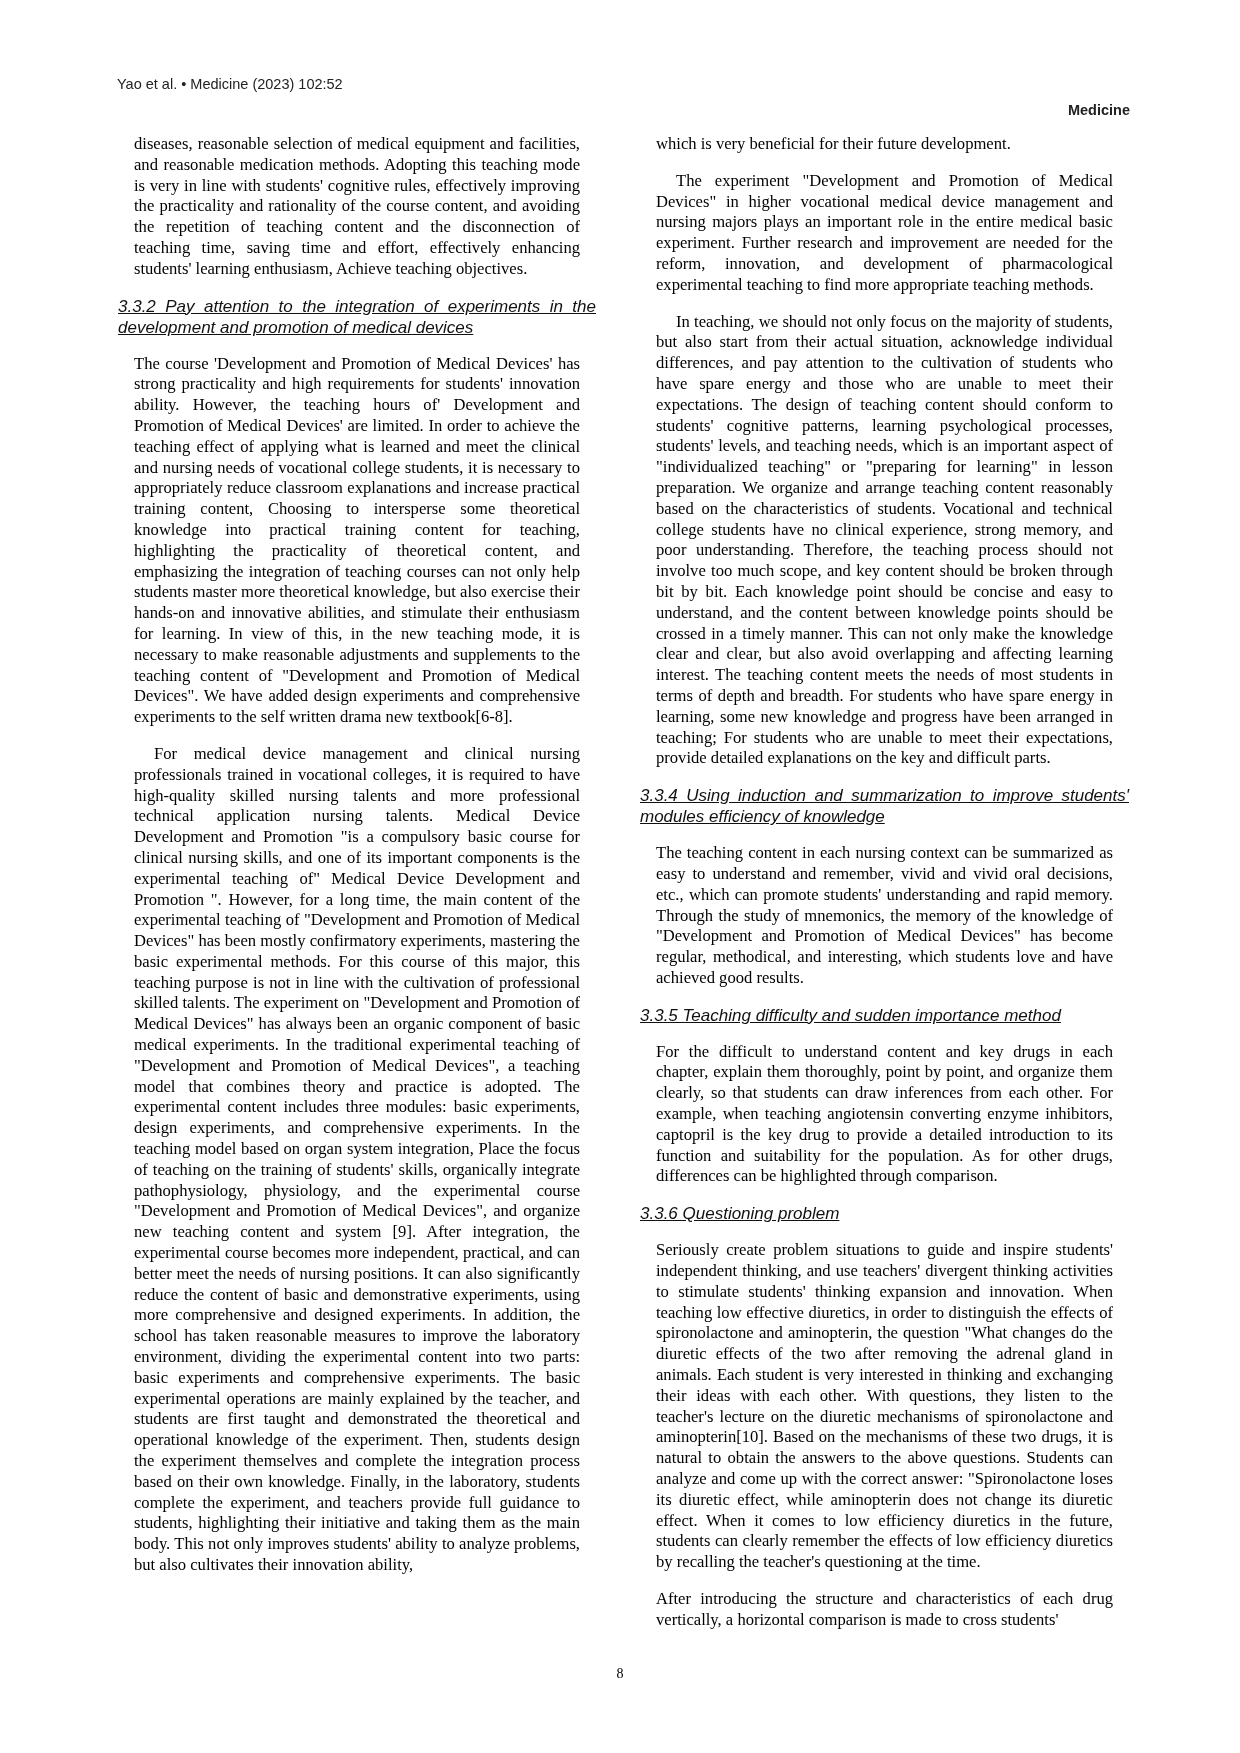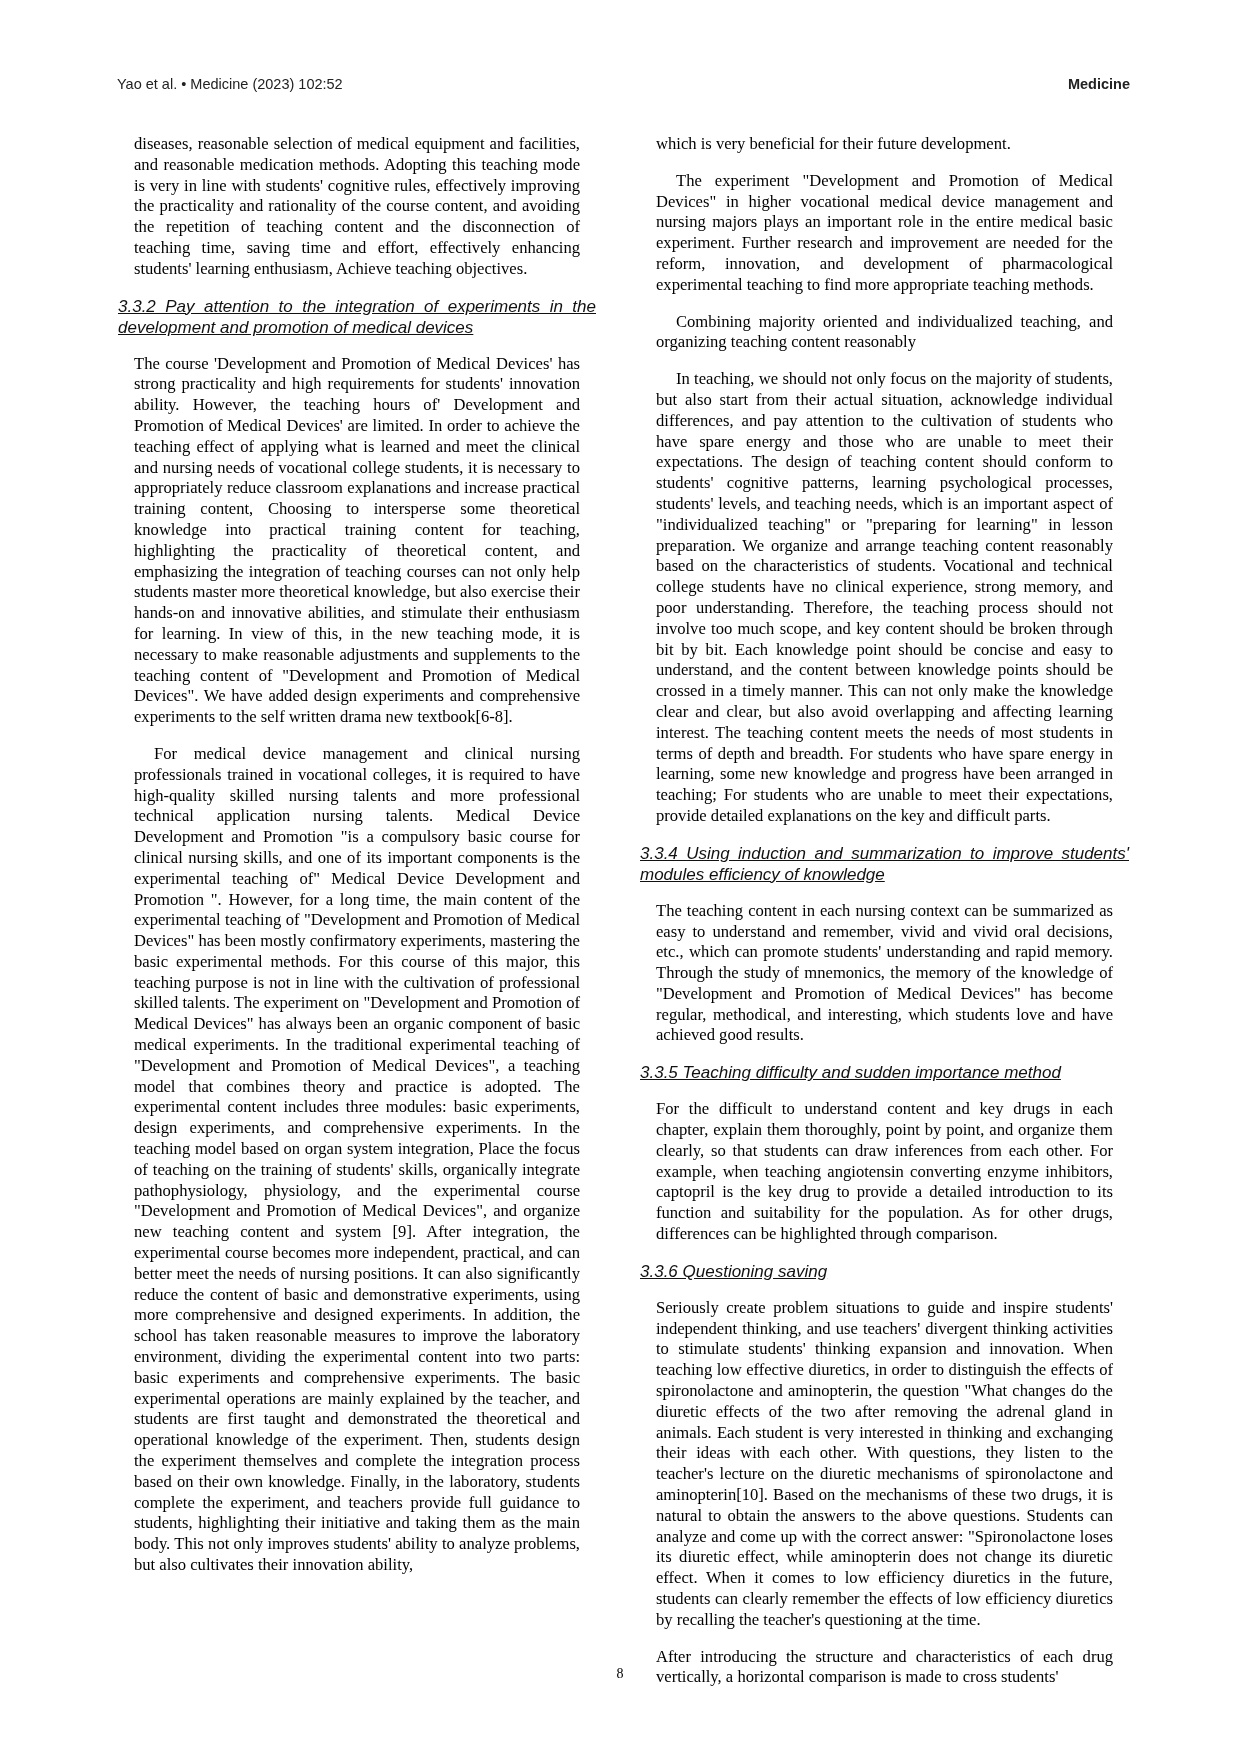--- a/index.html
+++ b/index.html
@@ -2,21 +2,21 @@
 <html><head>
 <meta charset="utf-8">
 <style>
   html, body { margin: 0; padding: 0; background: #ffffff; }
   body { width: 1240px; height: 1753px; position: relative; overflow: hidden; }
   .header {
     position: absolute; top: 76px; left: 117px; right: 110px;
     font-family: "Liberation Sans", sans-serif; font-size: 14.5px; color: #222;
     display: flex; justify-content: space-between;
   }
-  .header .journal { font-weight: bold; }
+  .header .journal { font-weight: bold; margin-top: 26px; }
   .col {
     position: absolute; top: 118px; width: 478px;
     font-family: "Liberation Serif", serif; font-size: 16.6px; line-height: 20.8px;
     color: #000; text-align: justify;
   }
   .col.left { left: 118px; }
   .col.right { left: 640px; width: 489px; }
   .col p { margin: 16px; }
   .col p.indent { text-indent: 20px; }
   .col h3 {
@@ -40,24 +40,23 @@
 <div class="col left">
   <p>diseases, reasonable selection of medical equipment and facilities, and reasonable medication methods. Adopting this teaching mode is very in line with students' cognitive rules, effectively improving the practicality and rationality of the course content, and avoiding the repetition of teaching content and the disconnection of teaching time, saving time and effort, effectively enhancing students' learning enthusiasm, Achieve teaching objectives.</p>
   <h3>3.3.2 Pay attention to the integration of experiments in the development and promotion of medical devices</h3>
   <p>The course 'Development and Promotion of Medical Devices' has strong practicality and high requirements for students' innovation ability. However, the teaching hours of' Development and Promotion of Medical Devices' are limited. In order to achieve the teaching effect of applying what is learned and meet the clinical and nursing needs of vocational college students, it is necessary to appropriately reduce classroom explanations and increase practical training content, Choosing to intersperse some theoretical knowledge into practical training content for teaching, highlighting the practicality of theoretical content, and emphasizing the integration of teaching courses can not only help students master more theoretical knowledge, but also exercise their hands-on and innovative abilities, and stimulate their enthusiasm for learning. In view of this, in the new teaching mode, it is necessary to make reasonable adjustments and supplements to the teaching content of "Development and Promotion of Medical Devices". We have added design experiments and comprehensive experiments to the self written drama new textbook[6-8].</p>
   <p class="indent">For medical device management and clinical nursing professionals trained in vocational colleges, it is required to have high-quality skilled nursing talents and more professional technical application nursing talents. Medical Device Development and Promotion "is a compulsory basic course for clinical nursing skills, and one of its important components is the experimental teaching of" Medical Device Development and Promotion ". However, for a long time, the main content of the experimental teaching of "Development and Promotion of Medical Devices" has been mostly confirmatory experiments, mastering the basic experimental methods. For this course of this major, this teaching purpose is not in line with the cultivation of professional skilled talents. The experiment on "Development and Promotion of Medical Devices" has always been an organic component of basic medical experiments. In the traditional experimental teaching of "Development and Promotion of Medical Devices", a teaching model that combines theory and practice is adopted. The experimental content includes three modules: basic experiments, design experiments, and comprehensive experiments. In the teaching model based on organ system integration, Place the focus of teaching on the training of students' skills, organically integrate pathophysiology, physiology, and the experimental course "Development and Promotion of Medical Devices", and organize new teaching content and system [9]. After integration, the experimental course becomes more independent, practical, and can better meet the needs of nursing positions. It can also significantly reduce the content of basic and demonstrative experiments, using more comprehensive and designed experiments. In addition, the school has taken reasonable measures to improve the laboratory environment, dividing the experimental content into two parts: basic experiments and comprehensive experiments. The basic experimental operations are mainly explained by the teacher, and students are first taught and demonstrated the theoretical and operational knowledge of the experiment. Then, students design the experiment themselves and complete the integration process based on their own knowledge. Finally, in the laboratory, students complete the experiment, and teachers provide full guidance to students, highlighting their initiative and taking them as the main body. This not only improves students' ability to analyze problems, but also cultivates their innovation ability,</p>
 </div>
 
 <div class="col right">
   <p>which is very beneficial for their future development.</p>
   <p class="indent">The experiment "Development and Promotion of Medical Devices" in higher vocational medical device management and nursing majors plays an important role in the entire medical basic experiment. Further research and improvement are needed for the reform, innovation, and development of pharmacological experimental teaching to find more appropriate teaching methods.</p>
-  <p class="indent">Combining majority oriented and individualized teaching, and organizing teaching content reasonably</p>
   <p class="indent">In teaching, we should not only focus on the majority of students, but also start from their actual situation, acknowledge individual differences, and pay attention to the cultivation of students who have spare energy and those who are unable to meet their expectations. The design of teaching content should conform to students' cognitive patterns, learning psychological processes, students' levels, and teaching needs, which is an important aspect of "individualized teaching" or "preparing for learning" in lesson preparation. We organize and arrange teaching content reasonably based on the characteristics of students. Vocational and technical college students have no clinical experience, strong memory, and poor understanding. Therefore, the teaching process should not involve too much scope, and key content should be broken through bit by bit. Each knowledge point should be concise and easy to understand, and the content between knowledge points should be crossed in a timely manner. This can not only make the knowledge clear and clear, but also avoid overlapping and affecting learning interest. The teaching content meets the needs of most students in terms of depth and breadth. For students who have spare energy in learning, some new knowledge and progress have been arranged in teaching; For students who are unable to meet their expectations, provide detailed explanations on the key and difficult parts.</p>
   <h3 class="just">3.3.4 Using induction and summarization to improve students' modules efficiency of knowledge</h3>
   <p>The teaching content in each nursing context can be summarized as easy to understand and remember, vivid and vivid oral decisions, etc., which can promote students' understanding and rapid memory. Through the study of mnemonics, the memory of the knowledge of "Development and Promotion of Medical Devices" has become regular, methodical, and interesting, which students love and have achieved good results.</p>
   <h3>3.3.5 Teaching difficulty and sudden importance method</h3>
   <p>For the difficult to understand content and key drugs in each chapter, explain them thoroughly, point by point, and organize them clearly, so that students can draw inferences from each other. For example, when teaching angiotensin converting enzyme inhibitors, captopril is the key drug to provide a detailed introduction to its function and suitability for the population. As for other drugs, differences can be highlighted through comparison.</p>
-  <h3>3.3.6 Questioning saving</h3>
+  <h3>3.3.6 Questioning problem</h3>
   <p>Seriously create problem situations to guide and inspire students' independent thinking, and use teachers' divergent thinking activities to stimulate students' thinking expansion and innovation. When teaching low effective diuretics, in order to distinguish the effects of spironolactone and aminopterin, the question "What changes do the diuretic effects of the two after removing the adrenal gland in animals. Each student is very interested in thinking and exchanging their ideas with each other. With questions, they listen to the teacher's lecture on the diuretic mechanisms of spironolactone and aminopterin[10]. Based on the mechanisms of these two drugs, it is natural to obtain the answers to the above questions. Students can analyze and come up with the correct answer: "Spironolactone loses its diuretic effect, while aminopterin does not change its diuretic effect. When it comes to low efficiency diuretics in the future, students can clearly remember the effects of low efficiency diuretics by recalling the teacher's questioning at the time.</p>
   <p>After introducing the structure and characteristics of each drug vertically, a horizontal comparison is made to cross students'</p>
 </div>
 
 <div class="pagenum">8</div>
 
 </body></html>

